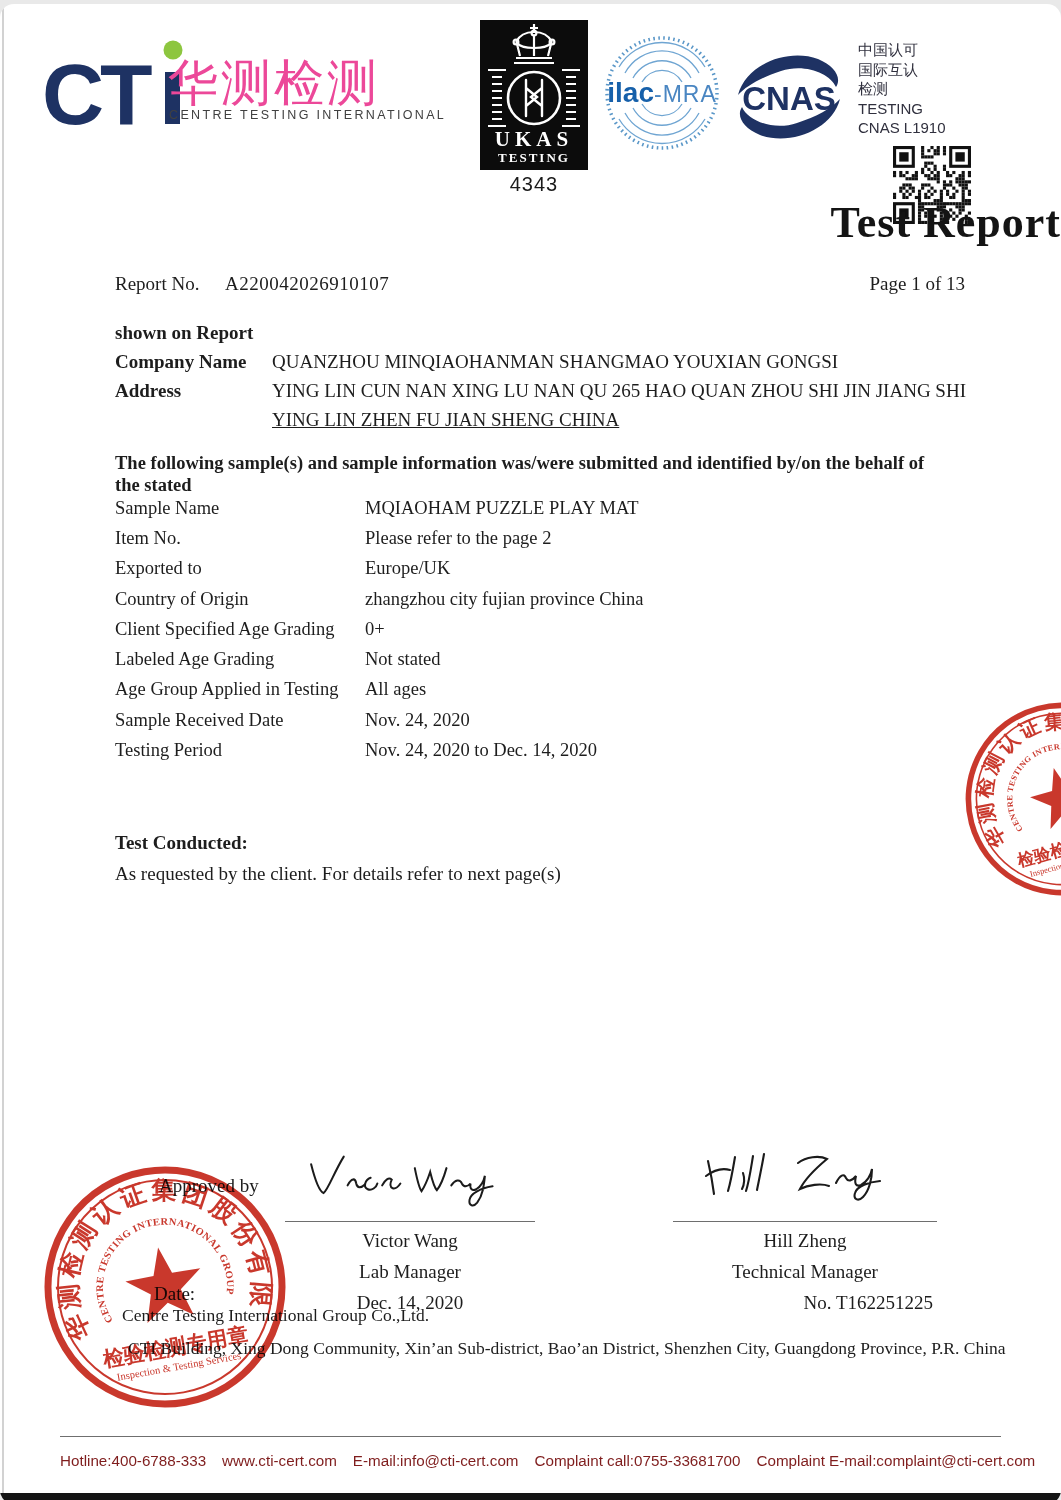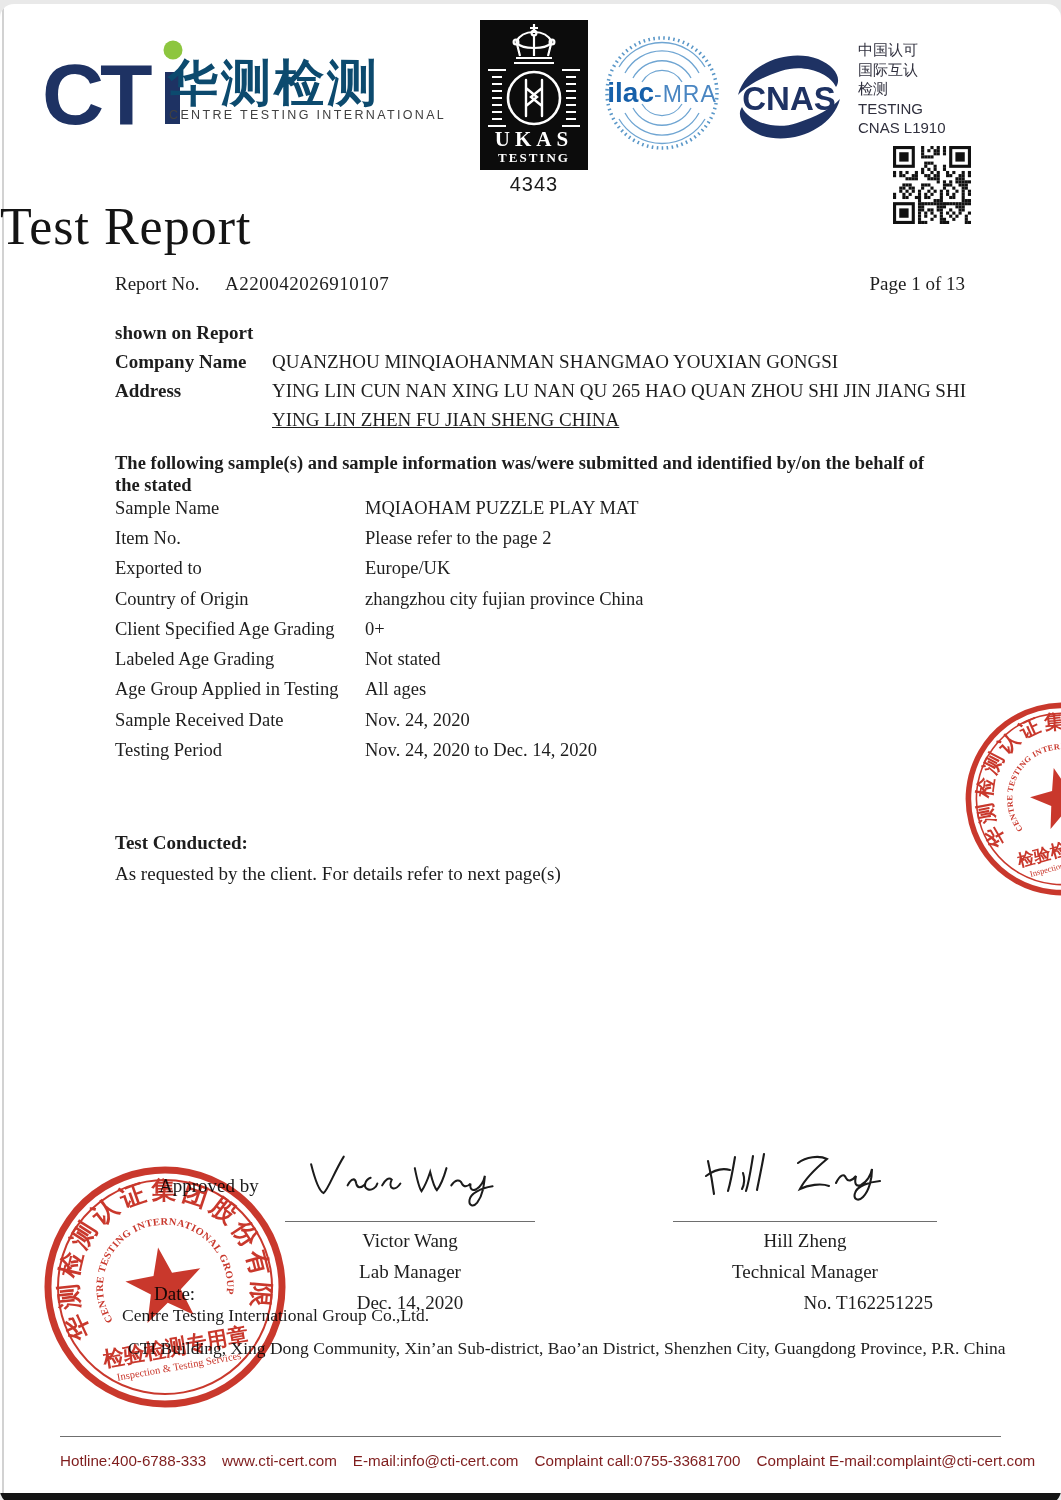--- a/index.html
+++ b/index.html
@@ -9,37 +9,37 @@
     font-family:"Liberation Serif", serif; color:#1d1d1d; overflow:hidden;
     margin:4px auto;
     border-radius:14px;
   }
   .scan-edge-left { position:absolute; left:2px; top:0; bottom:0; width:2px; background:#d2d2d2; }
   .bottom-bar { position:absolute; left:0; bottom:0; width:100%; height:11px; background:#141414; }
 
   
   .cti-logo { position:absolute; left:42px; top:24px; width:350px; height:110px; }
   .cti-cn { position:absolute; left:168px; top:54px; font-family:"Liberation Sans",sans-serif;
-            font-size:50px; font-weight:700; color:#0c4a6e; letter-spacing:3px; line-height:1; }
+            font-size:50px; font-weight:400; color:#ec4899; letter-spacing:3px; line-height:1; }
   .cti-sub { position:absolute; left:169px; top:104px; font-family:"Liberation Sans",sans-serif;
              font-size:12.5px; color:#404040; letter-spacing:2.35px; white-space:nowrap; }
 
   .ukas-box { position:absolute; left:480px; top:16px; width:108px; height:150px; background:#0c0c0c; }
   .ukas-number { position:absolute; left:480px; top:169px; width:108px; text-align:center;
                  font-family:"Liberation Sans",sans-serif; font-size:20px; color:#1a1a1a; letter-spacing:1px; }
   .ilac-logo { position:absolute; left:603px; top:28px; }
   .cnas-logo { position:absolute; left:730px; top:46px; }
 
   .accred { position:absolute; left:858px; top:36px; font-family:"Liberation Sans",sans-serif;
             font-size:15px; line-height:19.5px; color:#30303e; }
   .qr { position:absolute; left:893px; top:142px; width:78px; height:78px; }
 
   
-  .title { position:absolute; left:0; top:193px; width:100%; text-align:left;
-           font-size:52px; font-weight:normal; letter-spacing:1px; color:#141414; }
+  .title { position:absolute; left:0; top:193px; width:100%; text-align:right;
+           font-size:44px; font-weight:bold; letter-spacing:1px; color:#141414; }
   .report-row { position:absolute; left:115px; top:269px; width:850px; display:flex; font-size:19px; }
   .report-row .lbl { width:110px; }
   .report-row .val { letter-spacing:0.5px; }
   .report-row .pg { margin-left:auto; }
 
   
   .company { position:absolute; left:115px; top:318px; width:860px; font-size:19px; }
   .company .row { display:flex; height:29px; }
   .company .row.addr2 { height:28px;text-decoration:underline; }
   .company .lbl { width:157px; font-weight:bold; flex:none; }

